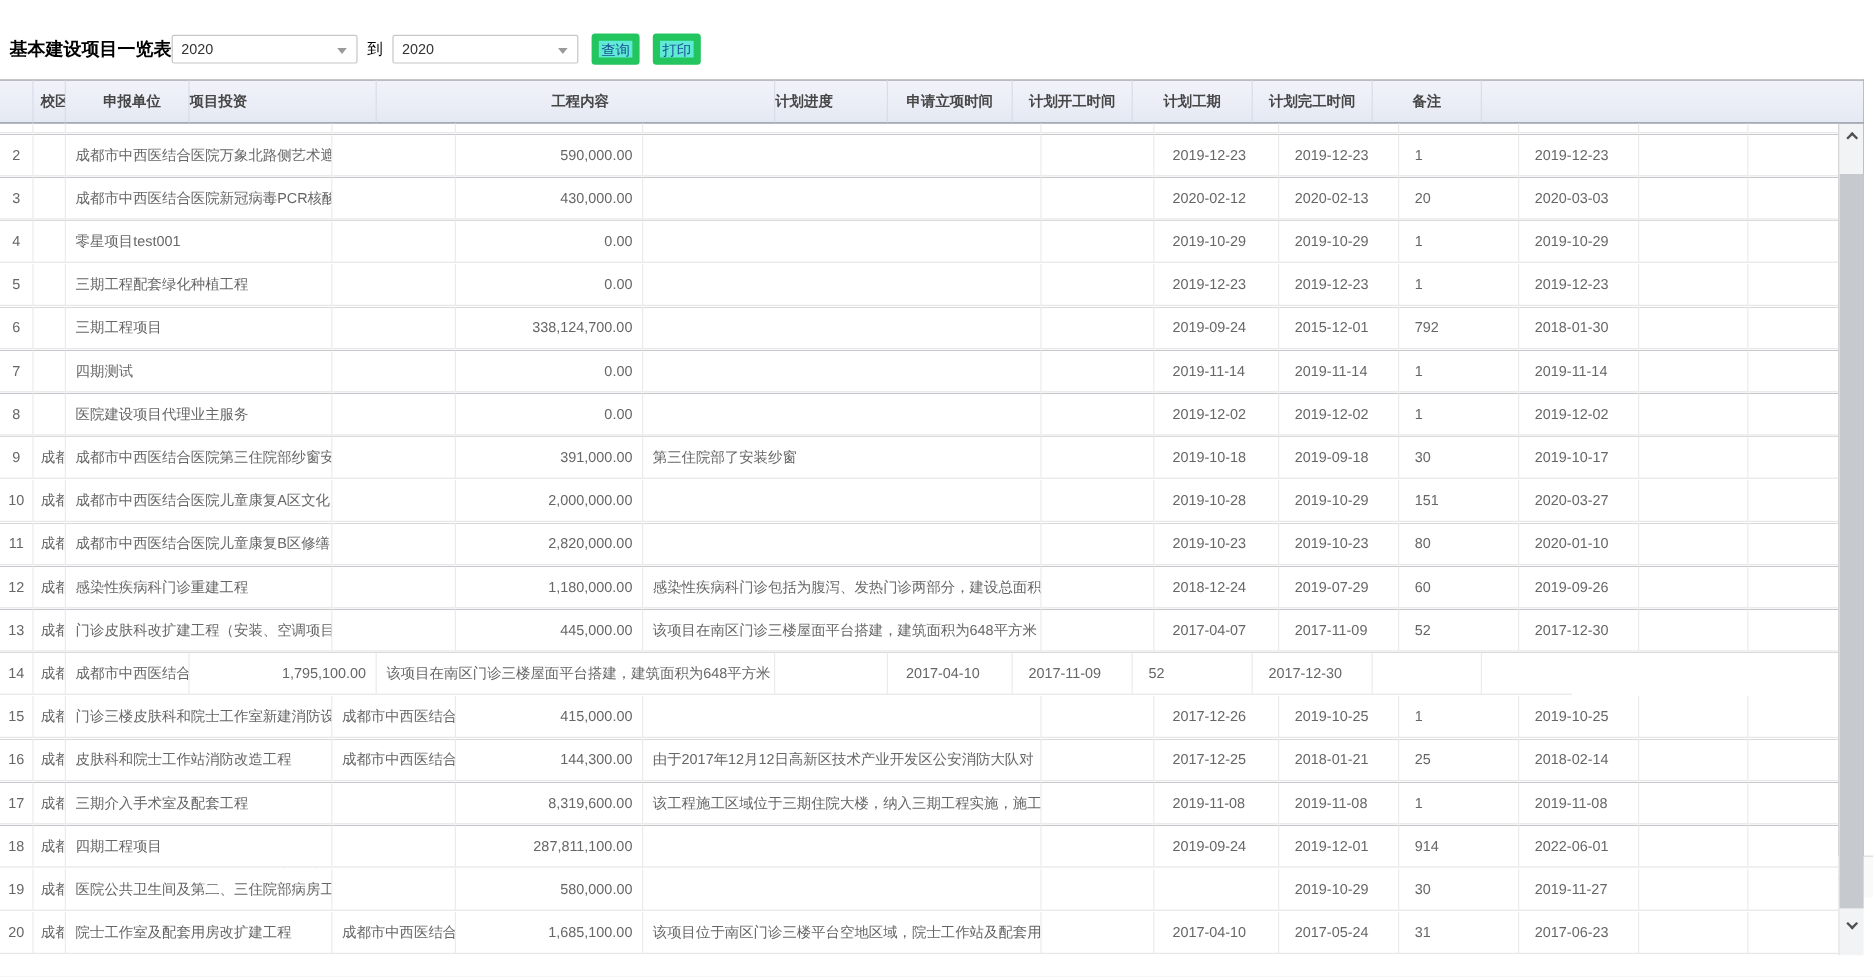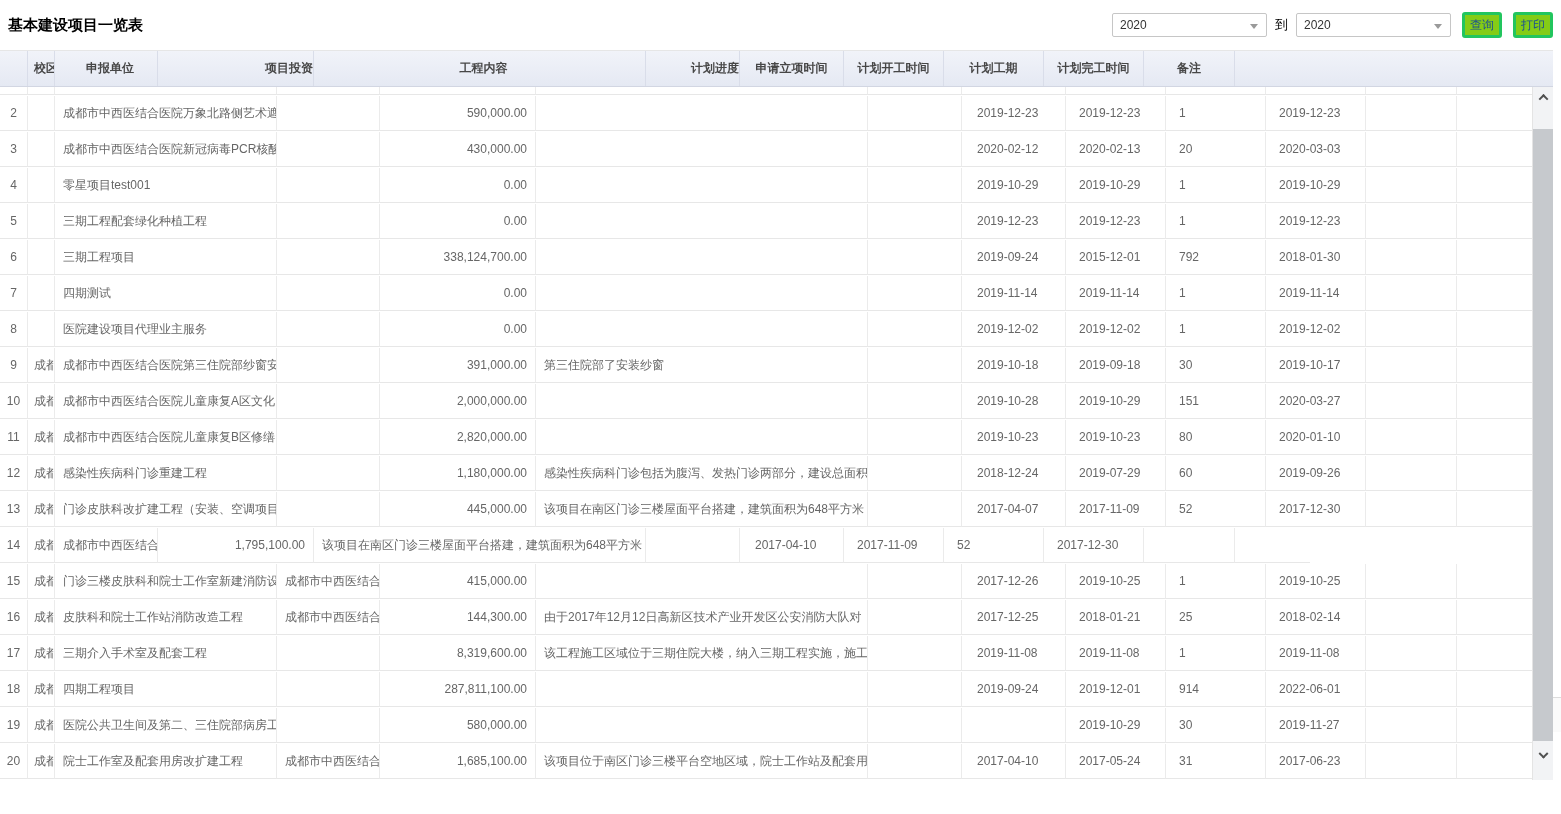--- a/index.html
+++ b/index.html
@@ -1,32 +1,32 @@
 <!DOCTYPE html>
 <html><head>
 <meta charset="utf-8">
 <style>
   * { margin:0; padding:0; box-sizing:border-box; }
   html,body { width:1561px; height:814px; background:#fff;
     font-family:"Liberation Sans","DejaVu Sans",sans-serif; overflow:hidden; }
 
   
-  .topbar { height:50px; display:flex; align-items:center; justify-content:space-between;
-    padding:0 8px 0 8px; background:#fff; }
+  .topbar { height:50px; display:flex; align-items:center; 
+    padding:0 8px 0 8px; background:#fff;margin-top:16px; }
   .title { font-size:15px; font-weight:bold; color:#000; }
   .controls { display:flex; align-items:center; }
   .combo { position:relative; width:155px; height:24px; background:#fff;
     border:1px solid #c6c6c6; border-radius:2px; font-size:12px; color:#333;
     line-height:22px; padding-left:7px; cursor:pointer; }
   .combo .arr { position:absolute; right:8px; top:10px; width:0; height:0;
     border-left:4px solid transparent; border-right:4px solid transparent;
     border-top:5px solid #9a9a9a; }
   .tolabel { margin:0 8px; font-size:13px; color:#000; }
-  .btn { width:40px; height:26px; margin-left:11px; background:#84cc16;
-    border:3px solid #22c55e; border-radius:3px; color:#1b4f93; font-size:12px;
+  .btn { width:40px; height:26px; margin-left:11px; background:#5eead4;
+    border:6px solid #22c55e; border-radius:3px; color:#1b4f93; font-size:12px;
     font-family:inherit; cursor:pointer; }
 
   
   .grid { position:relative; width:1553px; height:647px; background:#0f172a;
     border-top:1px solid #e6e6e6; }
   .thead { display:flex; width:1553px; height:36px;
     background:linear-gradient(#f1f3f9,#e5e9f3); border-bottom:1px solid #d2d6e2; }
   .th { height:35px; line-height:35px; font-size:12px; font-weight:bold; color:#474747;
     text-align:center; border-right:1px solid #d9dde9; overflow:hidden; white-space:nowrap; }
   .th.c1 { text-align:left; padding-left:6px; }
@@ -39,28 +39,28 @@
   .td { height:35px; line-height:35px; font-size:12px; color:#666;
     border-right:1px solid #ebebeb; border-bottom:1px solid #e7e7e7;
     overflow:hidden; white-space:nowrap; }
 
   .c0{width:28px; text-align:center;}
   .c1{width:27px; padding-left:6px;}
   .c2{width:222px; padding-left:8px;}
   .c3{width:103px; padding-left:8px;}
   .c4{width:156px; padding-right:8px; text-align:right;}
   .c5{width:332px; padding-left:8px;}
-  .c6{width:94px; text-align:right;}
+  .c6{width:94px; text-align:left;}
   .c7{width:104px; padding-left:15px;}
   .c8{width:100px; padding-left:13px;}
   .c9{width:100px; padding-left:13px;}
   .c10{width:100px; padding-left:13px;}
   .c11{width:91px;}
   .c12{width:75px; border-right:none;}
-  .th.c4{ text-align:right; padding-right:0; }
+  .th.c4{ text-align:left; padding-right:0; }
   .th.c7,.th.c8,.th.c9,.th.c10{ padding-left:0; }
 
   
   .vscroll { position:absolute; top:36px; right:0; width:21px; height:693px;
     background:#f2f3f5; border-left:1px solid #e4e4e4; }
   .varrow { width:20px; height:20px; display:flex; align-items:center;
     justify-content:center; cursor:pointer; }
   .chev { width:7px; height:7px; border-left:2px solid #505050; border-top:2px solid #505050; }
   .chev.up { transform:rotate(45deg) translate(1px,1px); }
   .chev.down { transform:rotate(225deg) translate(2px,2px); }

